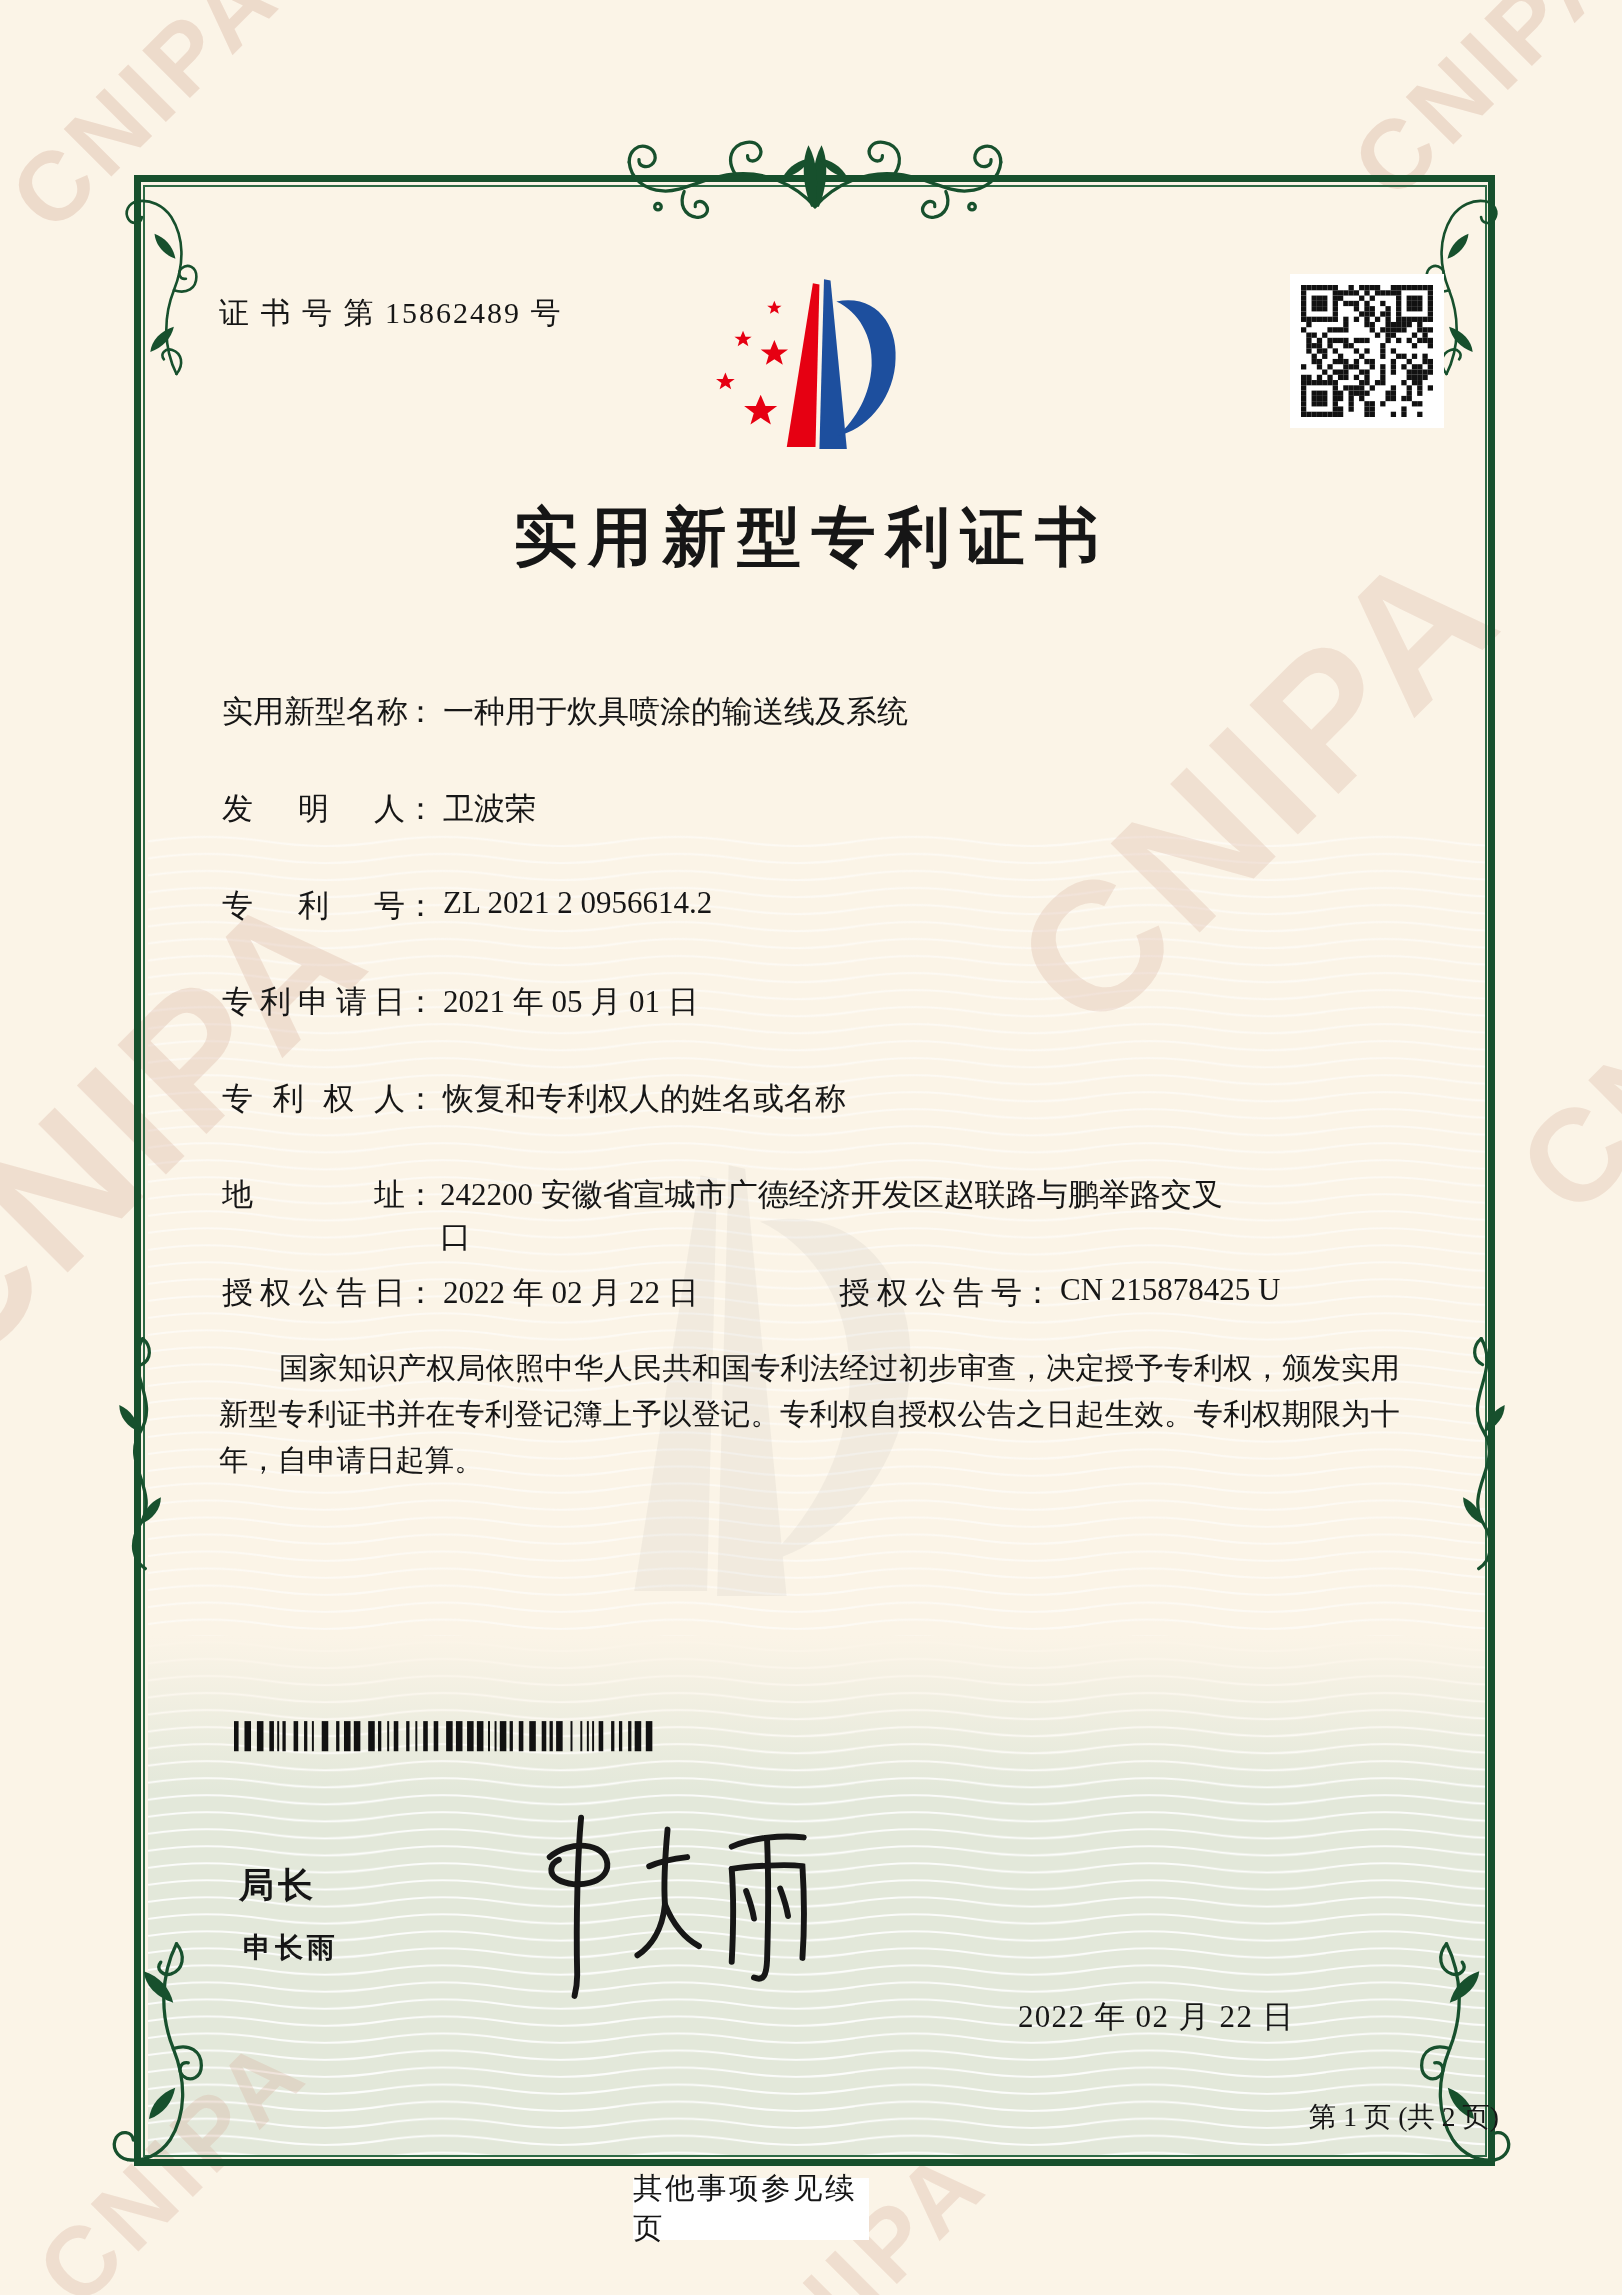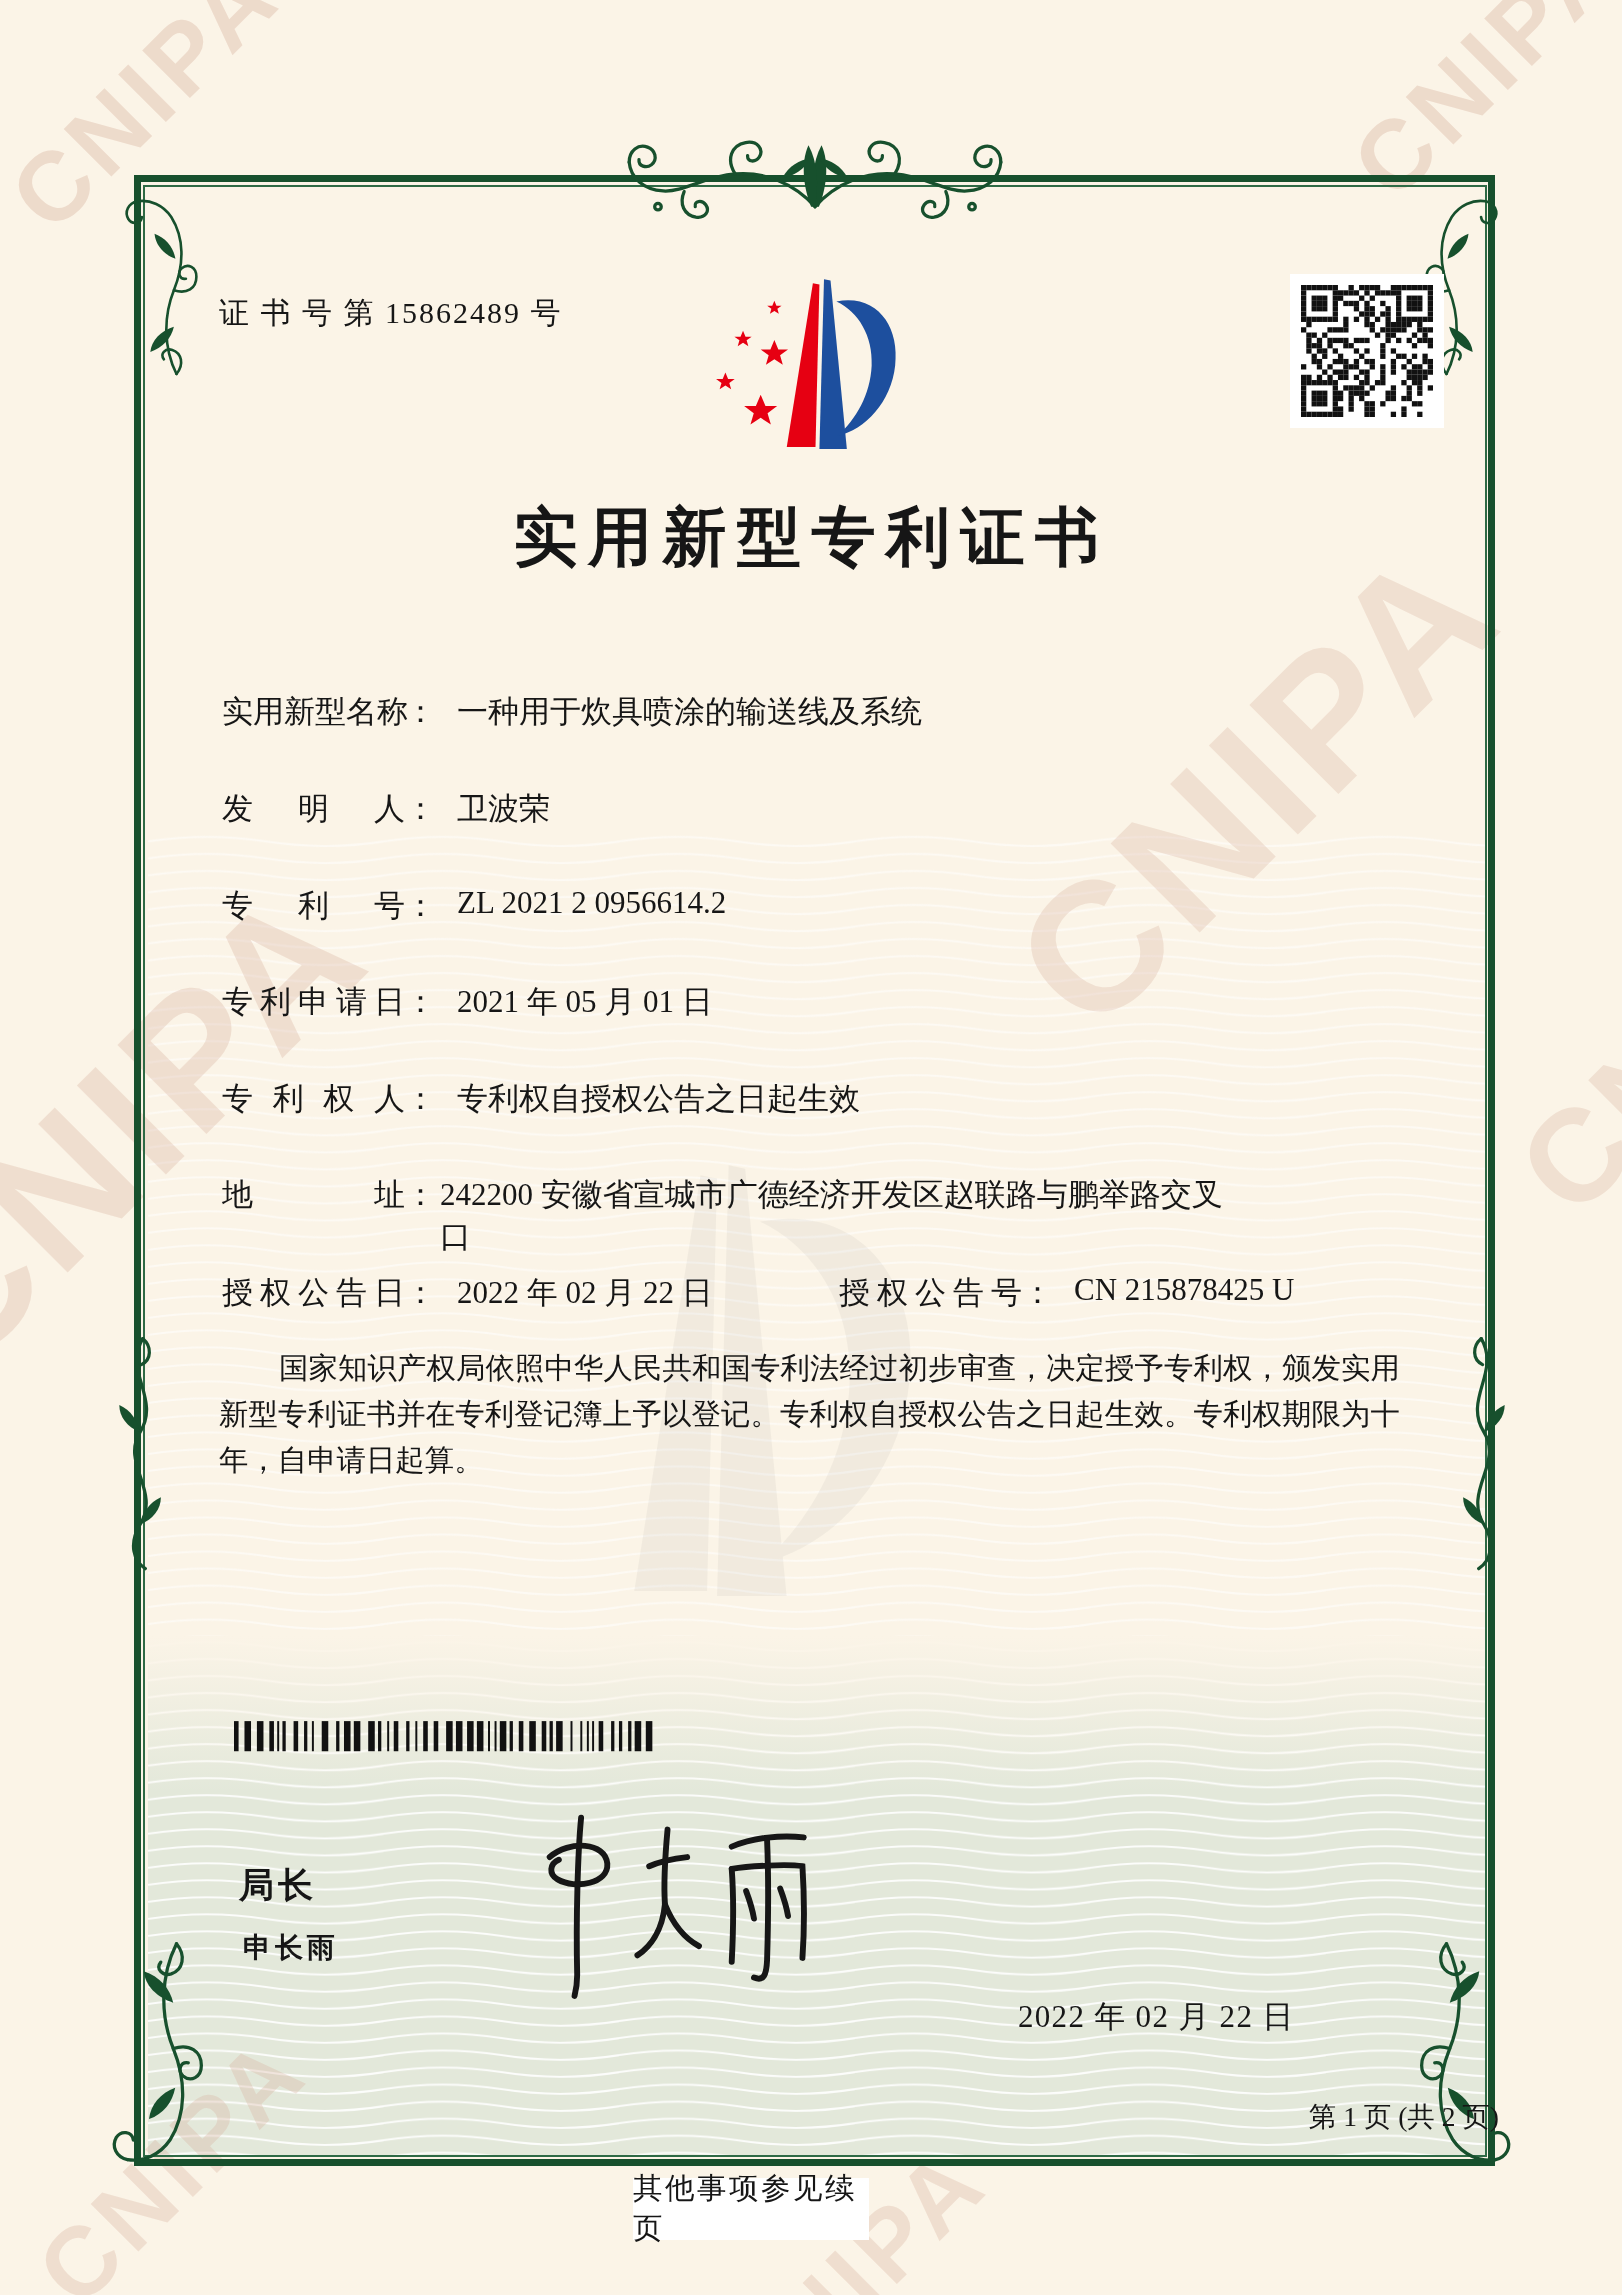--- a/index.html
+++ b/index.html
@@ -44,21 +44,21 @@
   .qr-patch{position:absolute;left:1290px;top:274px;width:154px;height:154px;background:#fff;z-index:4;
       display:flex;align-items:center;justify-content:center;}
   .title{position:absolute;left:134px;top:494px;width:1355px;text-align:center;
       font-size:64px;font-weight:bold;letter-spacing:10.5px;z-index:4;}
 
   
   .fields{position:absolute;left:222px;top:681px;width:1184px;z-index:4;font-size:31px;}
   .frow{position:absolute;left:0;white-space:nowrap;}
   .flabel{display:inline-block;width:183px;text-align:justify;text-align-last:justify;vertical-align:top;}
   .fcolon{display:inline-block;vertical-align:top;}
-  .fvalue{display:inline-block;vertical-align:top;margin-left:21px;}
+  .fvalue{display:inline-block;vertical-align:top;margin-left:7px;}
   .fvalue-wrap{display:inline-block;vertical-align:top;margin-left:3.9px;width:811px;
       white-space:normal;line-height:42px;}
   .grant-right{position:absolute;left:617px;top:0;white-space:nowrap;}
 
   
   .paras{position:absolute;left:219px;top:1345px;width:1181px;z-index:4;}
   .paras p{margin:0;font-size:29.4px;line-height:46px;text-align:justify;text-indent:60px;}
 
   
   .barcode{position:absolute;left:234px;top:1721px;z-index:4;}
@@ -529,21 +529,21 @@
     <div class="frow" style="top:107px;">
       <span class="flabel">发明人</span><span class="fcolon">：</span><span class="fvalue">卫波荣</span>
     </div>
     <div class="frow" style="top:204px;">
       <span class="flabel">专利号</span><span class="fcolon">：</span><span class="fvalue">ZL 2021 2 0956614.2</span>
     </div>
     <div class="frow" style="top:300px;">
       <span class="flabel">专利申请日</span><span class="fcolon">：</span><span class="fvalue">2021 年 05 月 01 日</span>
     </div>
     <div class="frow" style="top:397px;">
-      <span class="flabel">专利权人</span><span class="fcolon">：</span><span class="fvalue">专利权自授权公告之日起生效</span>
+      <span class="flabel">专利权人</span><span class="fcolon">：</span><span class="fvalue">恢复和专利权人的姓名或名称</span>
     </div>
     <div class="frow" style="top:493px;text-decoration:underline;">
       <span class="flabel">地址</span><span class="fcolon">：</span><span class="fvalue-wrap">242200 安徽省宣城市广德经济开发区赵联路与鹏举路交叉口</span>
     </div>
     <div class="frow" style="top:591px;">
       <span class="flabel">授权公告日</span><span class="fcolon">：</span><span class="fvalue">2022 年 02 月 22 日</span>
       <span class="grant-right">
         <span class="flabel">授权公告号</span><span class="fcolon">：</span><span class="fvalue">CN 215878425 U</span>
       </span>
     </div>

